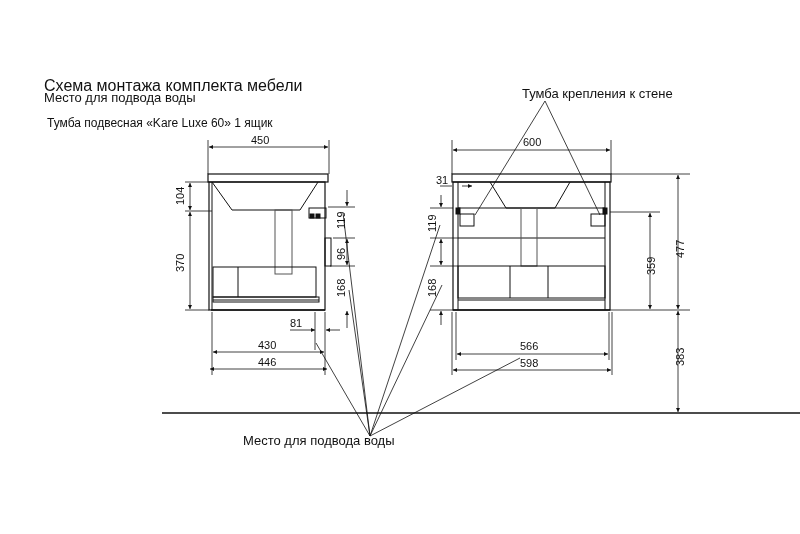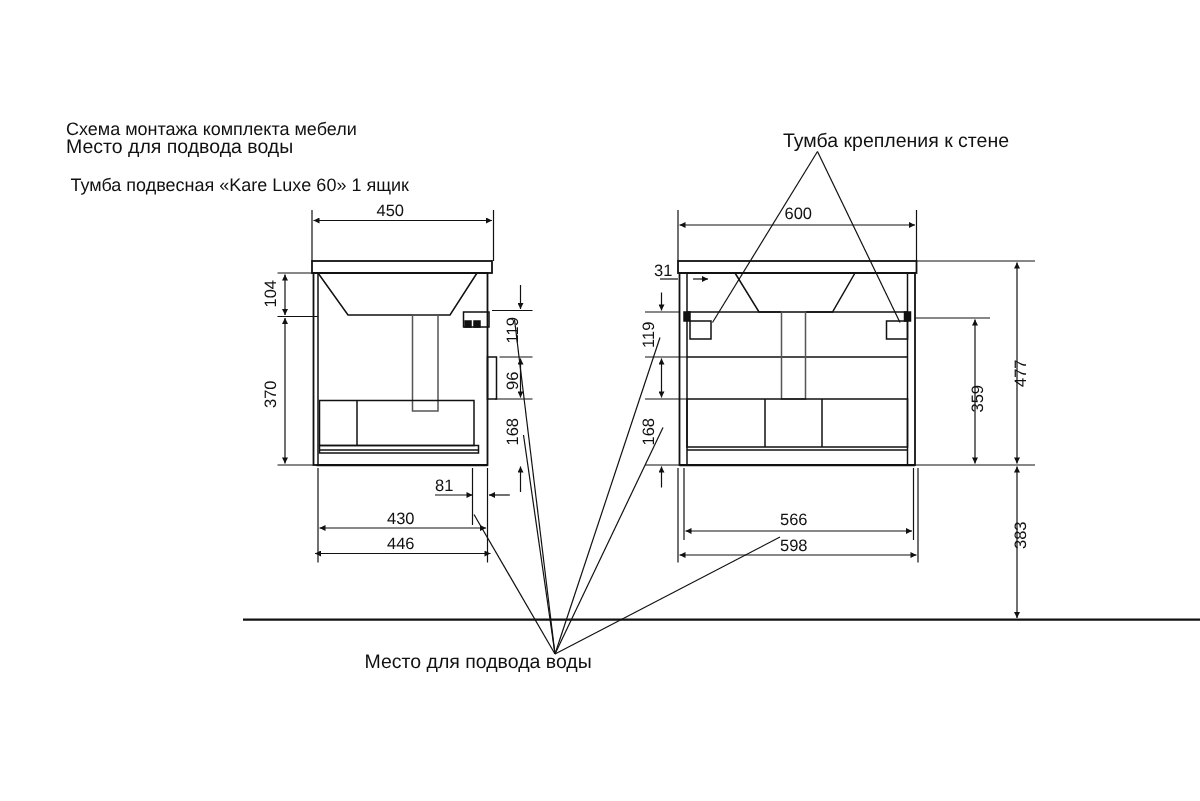--- a/index.html
+++ b/index.html
@@ -1,19 +1,19 @@
 <!DOCTYPE html>
 <html><head>
 <meta charset="utf-8">
 <style>
   html, body { margin: 0; padding: 0; background: #ffffff; }
   body { width: 800px; height: 534px; position: relative; overflow: hidden;
          font-family: "Liberation Sans", "DejaVu Sans", sans-serif; color: #111; }
   .title { position: absolute; left: 44px; font-size: 12px; line-height: 14px; white-space: nowrap; }
-  .t1 { top: 79px; font-size: 12px; }
+  .t1 { top: 79px; font-size: 16px; }
   .t2 { top: 91px; font-size: 13px; }
   .t3 { top: 116px; left: 47px; font-size: 12px; }
   .label-wall { position: absolute; left: 522px; top: 86px; font-size: 13px; white-space: nowrap; }
   .label-water { position: absolute; left: 243px; top: 433px; font-size: 13px; white-space: nowrap; }
   svg { position: absolute; left: 0; top: 0; }
   svg text { font-family: "Liberation Sans", "DejaVu Sans", sans-serif; font-size: 11px; fill: #111; }
 </style>
 </head>
 <body>
 

